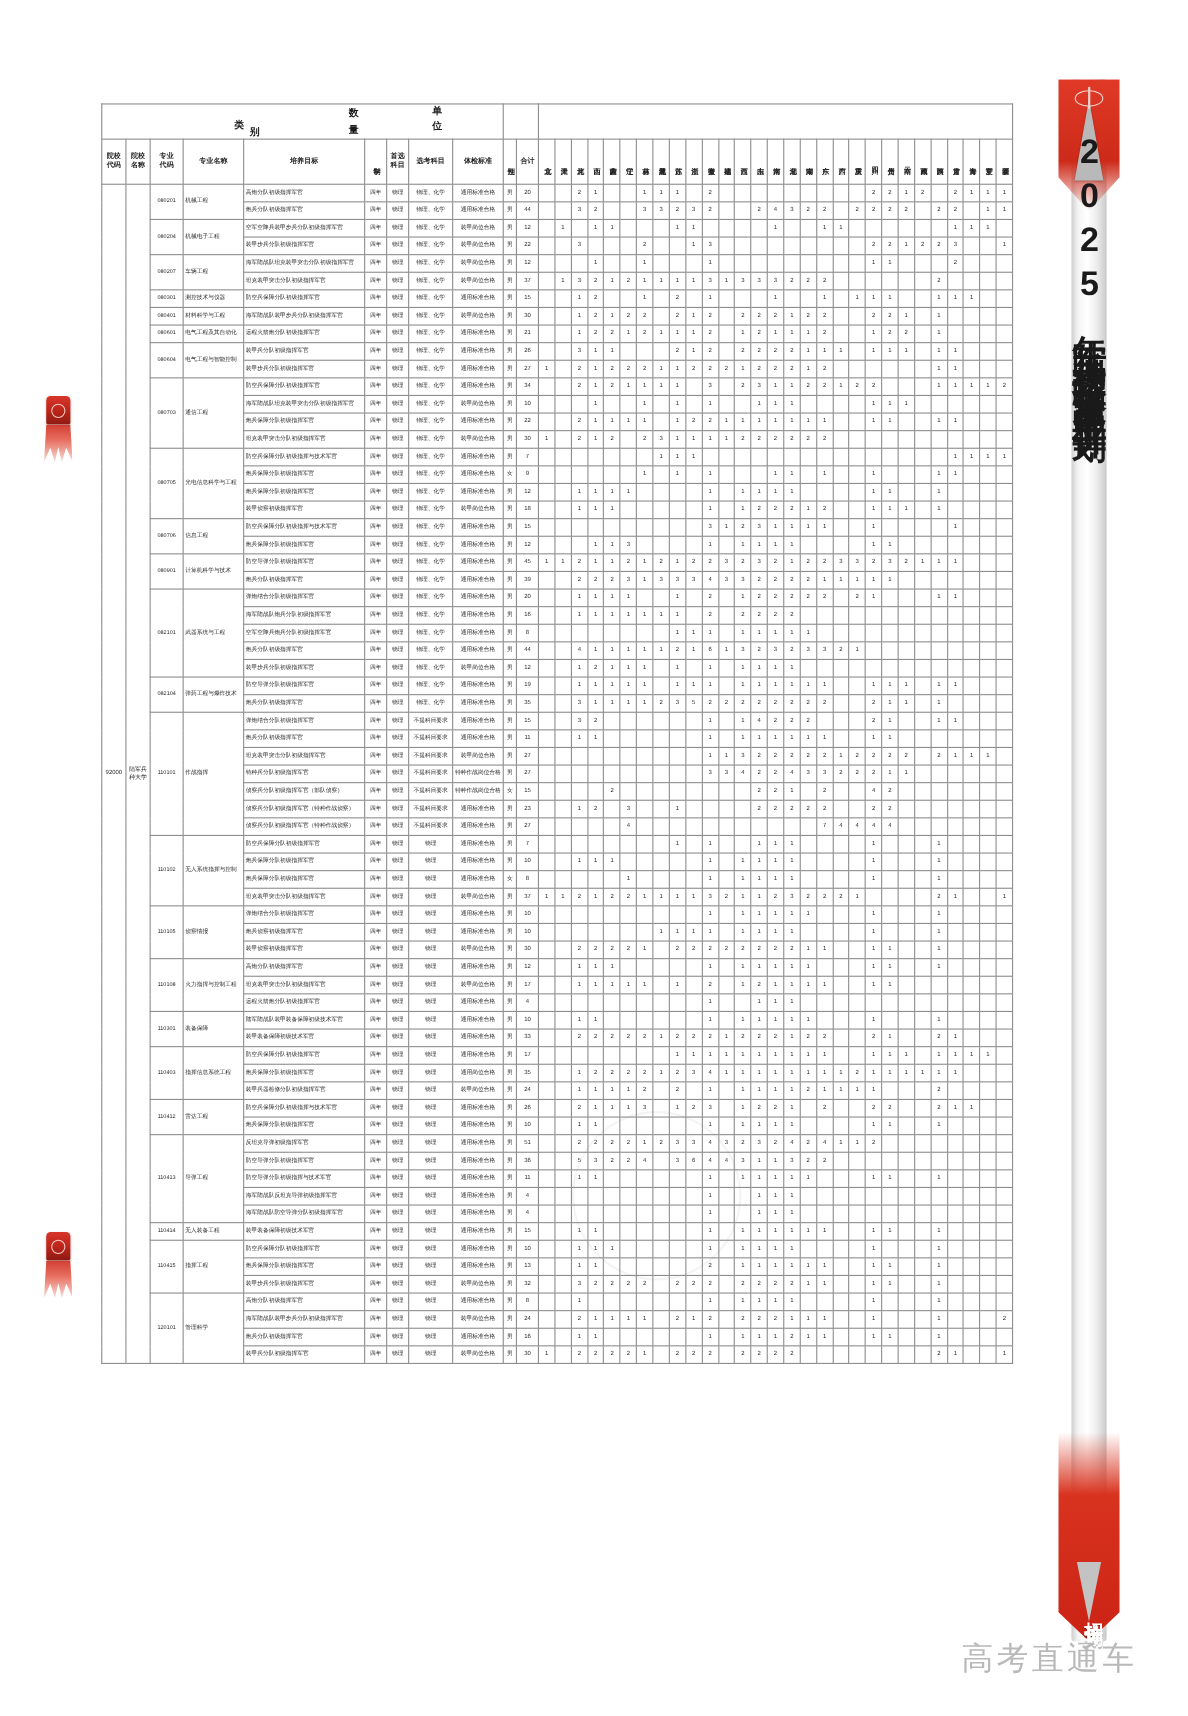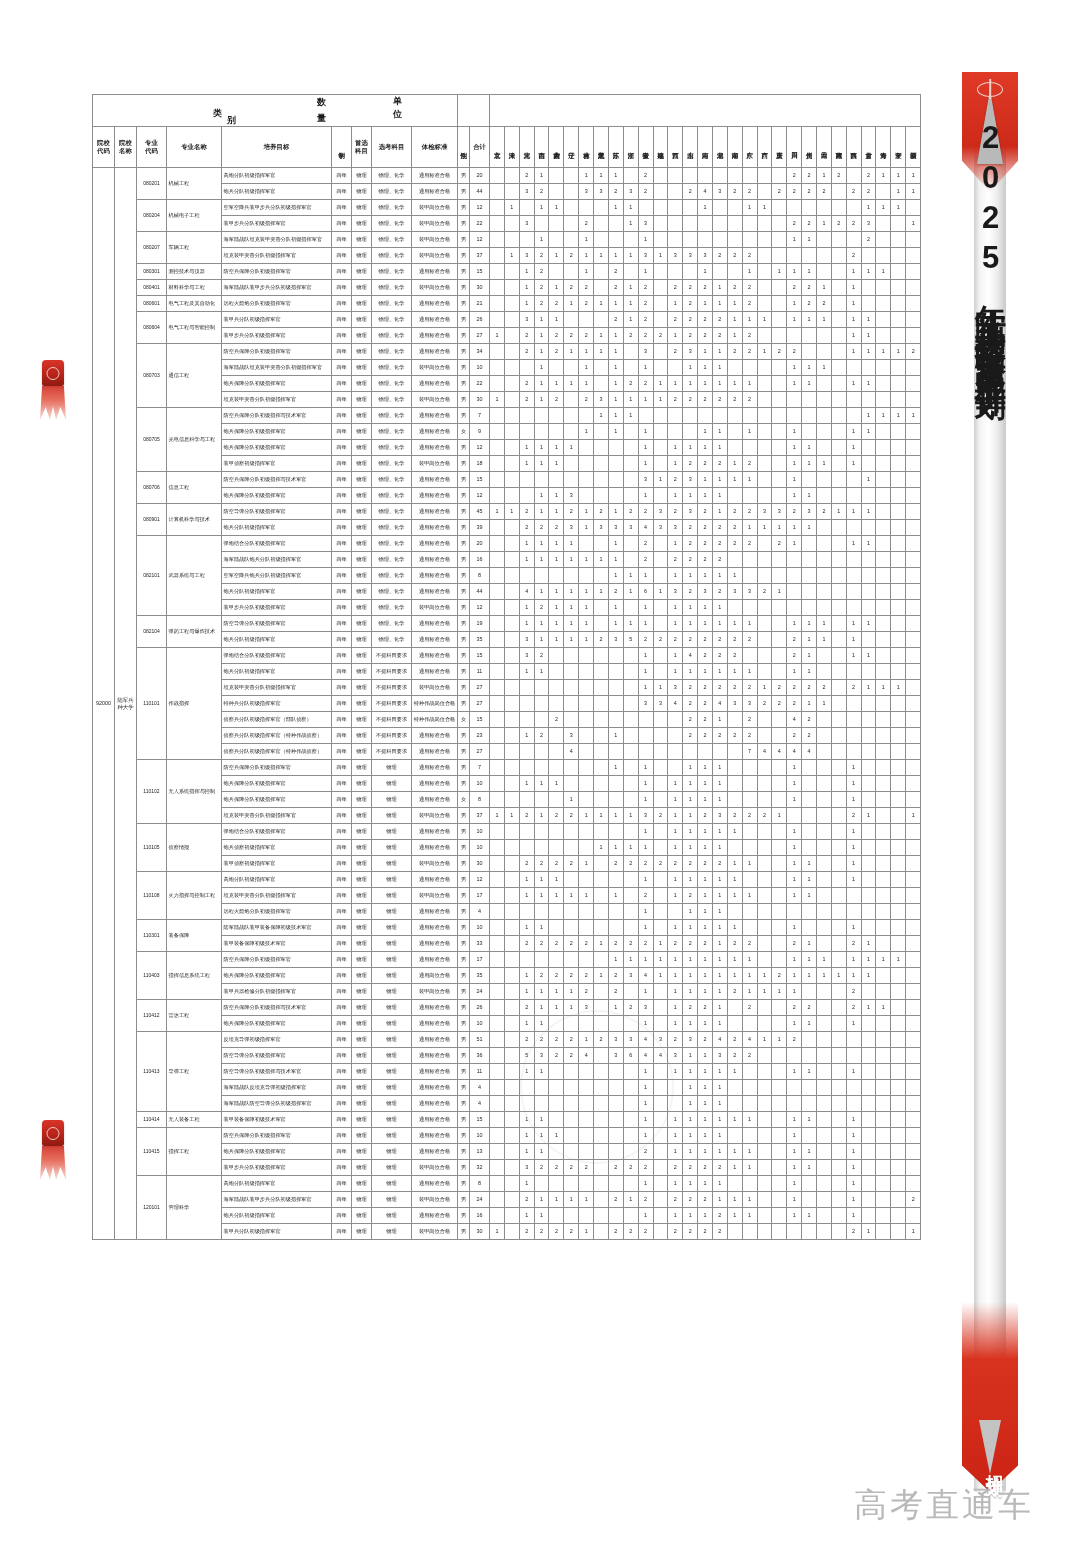--- a/index.html
+++ b/index.html
@@ -85,21 +85,21 @@
   #ribbon-tail-text{
     position:absolute;right:74px;bottom:92px;z-index:6;
     writing-mode:vertical-rl;text-orientation:upright;
     font-size:17px;font-weight:bold;letter-spacing:2px;color:#ffffff;
     text-shadow:0 1px 1px rgba(0,0,0,.3);
   }
 
   
   #watermark{
     position:absolute;right:46px;bottom:32px;z-index:7;
-    font-size:33px;color:#b9b9b9;letter-spacing:3px;font-weight:500;
+    font-size:29px;color:#b9b9b9;letter-spacing:3px;font-weight:500;
   }
   .ghost-seal{
     position:absolute;left:520px;top:1010px;width:150px;height:150px;
     border-radius:50%;border:2px solid rgba(150,150,150,.10);z-index:1;
   }
 
   
   #table-wrap{position:absolute;left:92px;top:94px;width:828px;}
   table{border-collapse:collapse;width:828px;table-layout:fixed;}
   td,th{

